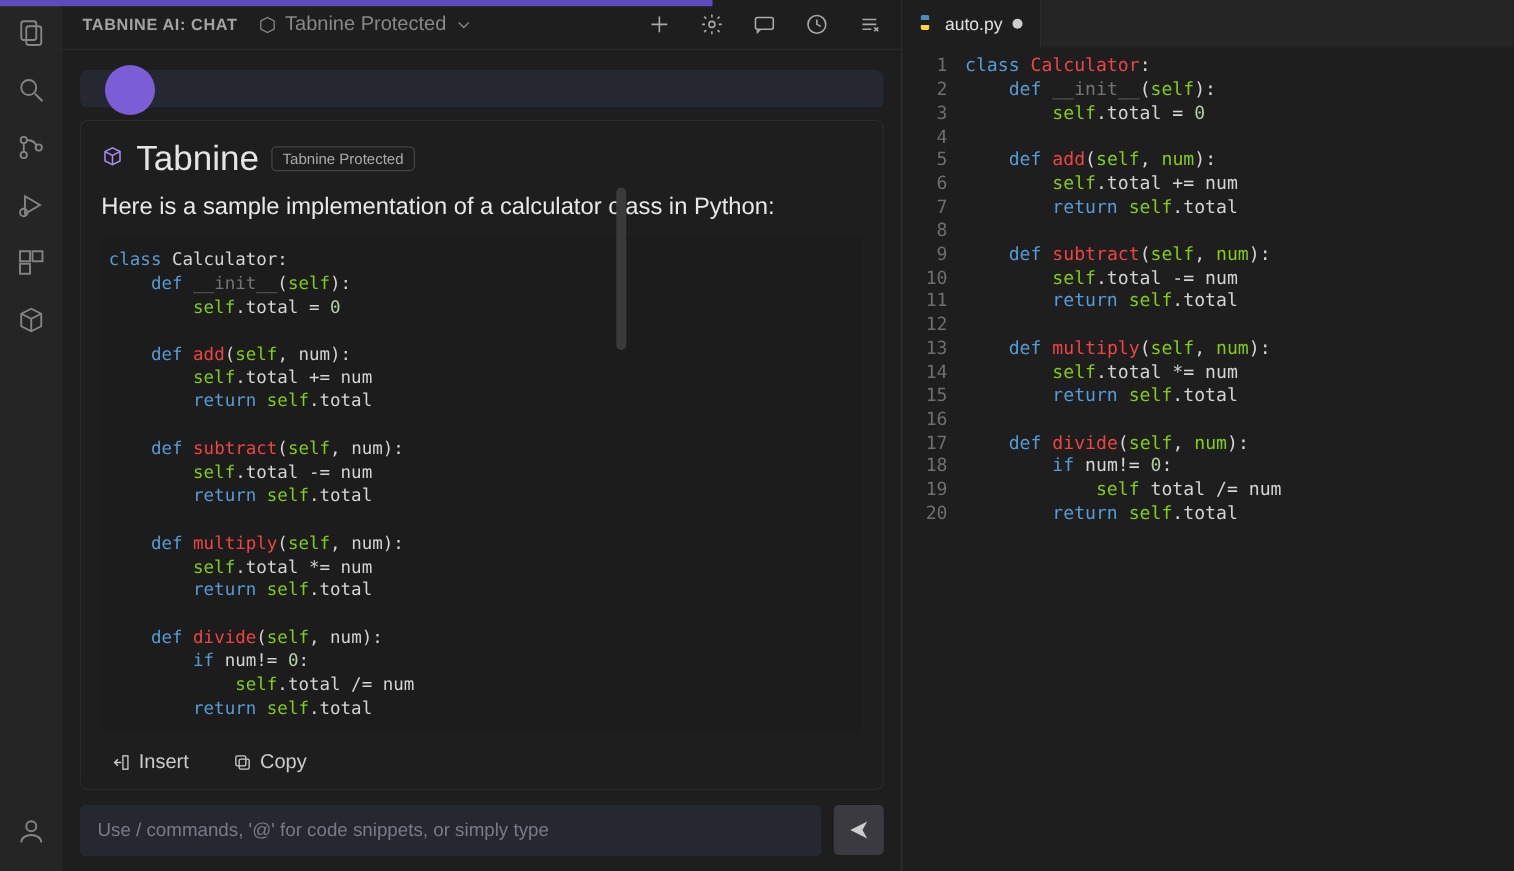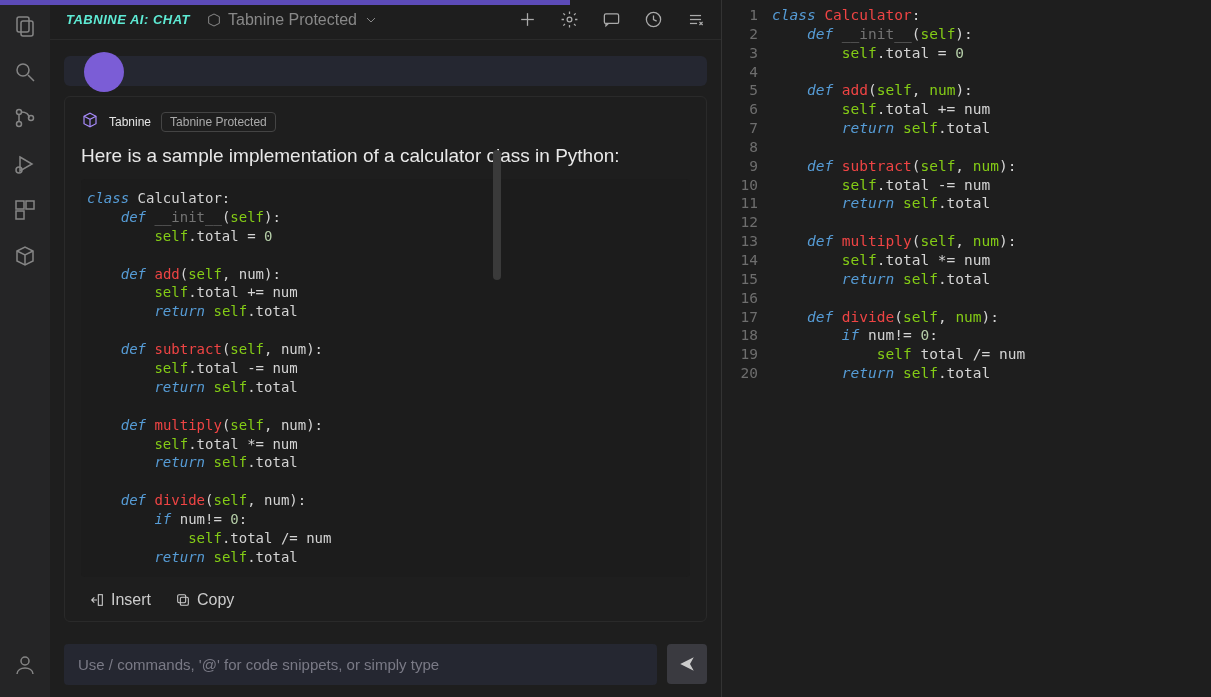--- a/index.html
+++ b/index.html
@@ -56,22 +56,21 @@
   display: flex;
   align-items: center;
   padding: 0 16px;
   gap: 16px;
   border-bottom: 1px solid #2a2a2a;
 }
 .chat-title {
   font-size: 13px;
   font-weight: 600;
   letter-spacing: 0.5px;
-  color: #5eead4;
-  font-style: italic;
+  color: #a3a3a3;
 }
 .protected-label {
   display: flex;
   align-items: center;
   gap: 6px;
   color: #888;
   font-size: 16px;
 }
 .protected-label svg { width: 16px; height: 16px; stroke: #888; fill:none; stroke-width:1.5;}
 .chevron-down { width: 14px; height: 14px; stroke: #888; fill:none; stroke-width:2;}
@@ -121,21 +120,21 @@
 .message-head {
   display: flex;
   align-items: center;
   gap: 10px;
   margin-bottom: 12px;
 }
 .message-head .logo-icon svg {
   width: 18px; height: 18px; stroke:#a78bfa; fill:none; stroke-width:1.6;
 }
 .message-head .brand {
-  font-size: 12px;
+  font-size: 28px;
   color: #e5e5e5;
 }
 .message-head .badge {
   font-size: 12px;
   color: #aaa;
   border: 1px solid #444;
   border-radius: 4px;
   padding: 2px 8px;
 }
 .message-intro {
@@ -147,28 +146,28 @@
   background: #1c1c1c;
   border-radius: 4px;
   padding: 10px 6px;
   font-family: "Menlo","Consolas",monospace;
   font-size: 14px;
   line-height: 1.35;
   white-space: pre;
   color: #d4d4d4;
   overflow-x: hidden;
 }
-.tok-kw { color: #569cd6; font-style: italic; }
+.tok-kw { color: #569cd6; }
 .tok-fn { color: #ef4444; }
 .tok-self { color: #84cc16; }
 .tok-num { color: #b5cea8; }
 .tok-magic { color: #737373; }
 .code-actions {
   display: flex;
-  gap: 24px;
+  gap: 35px;
   margin-top: 14px;
   padding-left: 8px;
 }
 .code-actions .action {
   display: flex;
   align-items: center;
   gap: 6px;
   color: #cccccc;
   font-size: 16px;
   cursor: pointer;
@@ -418,20 +417,32 @@
       <svg viewBox="0 0 24 24">
           <path d="M3 12l18-9-5 9 5 9z" fill="#ccc"></path>
         </svg>
     </div>
   </div>
 </div>
 
 <div class="scrollbar-fake"></div>
 
 <div class="editor-panel">
+  <div class="editor-tabs">
+    <div class="editor-tab">
+      <span class="py-icon">
+        <svg viewBox="0 0 24 24">
+            <path d="M9 3h6c1 0 2 1 2 2v4H7V5c0-1 1-2 2-2z" fill="#4b8bbe"></path>
+            <path d="M15 21H9c-1 0-2-1-2-2v-4h10v4c0 1-1 2-2 2z" fill="#ffd43b"></path>
+          </svg>
+      </span>
+      <span>auto.py</span>
+      <span class="dirty"></span>
+    </div>
+  </div>
   <div class="editor-body">
     <div class="gutter" id="gutter" style="white-space: pre;">1
 2
 3
 4
 5
 6
 7
 8
 9

